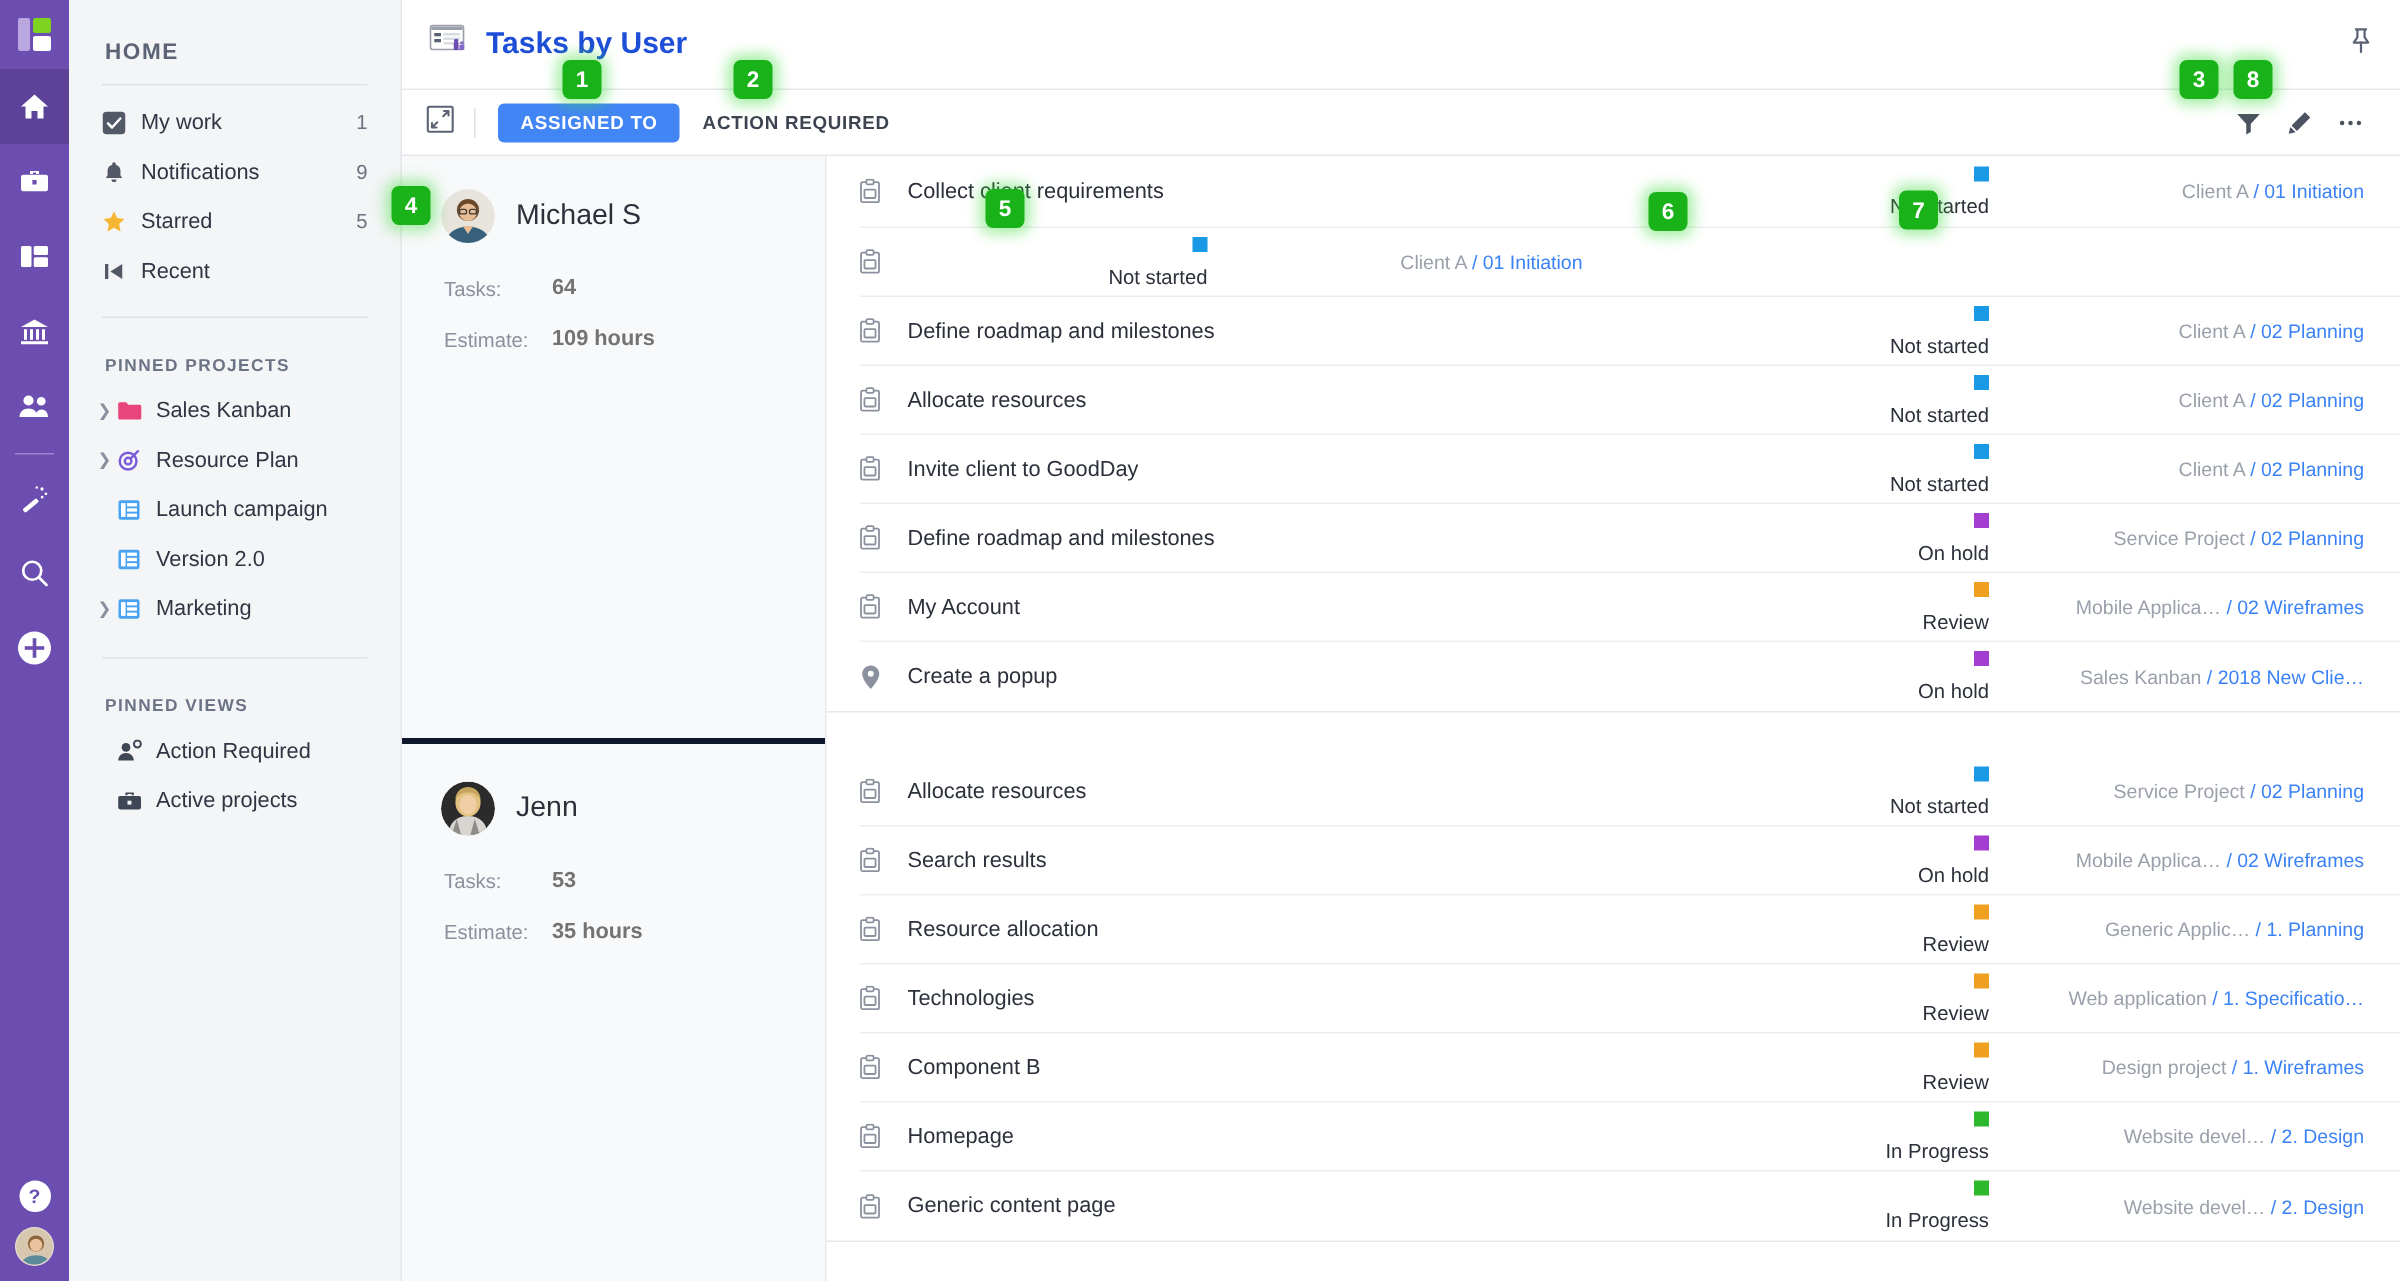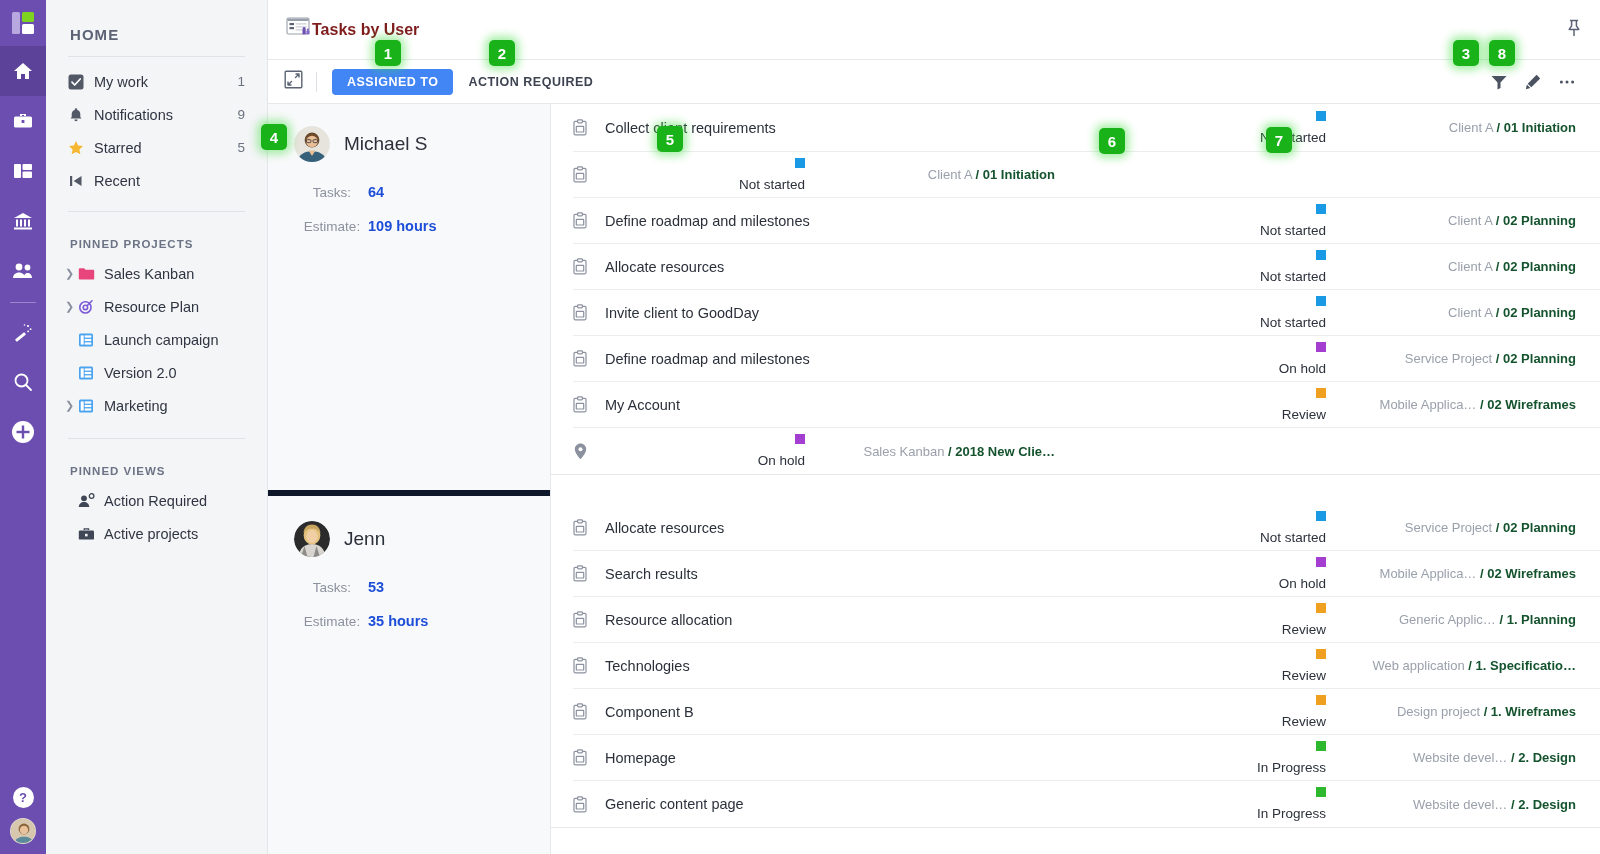--- a/index.html
+++ b/index.html
@@ -63,21 +63,21 @@
   }
   .side-pad { padding-left: 10px; }
 
   
   .main { flex: 1; height: 854px; display: flex; flex-direction: column; background: #fff; min-width: 0; }
   .topbar {
     height: 60px; display: flex; align-items: center; padding: 0 16px 0 18px;
     border-bottom: 1px solid #e6e8eb; position: relative;
   }
   .topbar .title {
-    font-size: 16px; font-weight: bold; color: #7f1d1d; margin-left: 0;
+    font-size: 20px; font-weight: bold; color: #1d4ed8; margin-left: 12px;
   }
   .topbar .spacer { flex: 1; }
   .toolbar {
     height: 44px; display: flex; align-items: center; padding: 0 16px 0 16px;
     border-bottom: 1px solid #e6e8eb; position: relative;
   }
   .tb-sep { width: 1px; height: 20px; background: #dfe1e6; margin: 0 15px 0 13px; }
   .tab {
     font-size: 12.5px; font-weight: bold; letter-spacing: .04em; color: #3d4350;
     padding: 6px 15px; border-radius: 4px; cursor: pointer;
@@ -85,45 +85,44 @@
   .tab.active { background: #4285f4; color: #fff; }
   .toolbar .spacer { flex: 1; }
   .tb-icon { width: 34px; height: 30px; display:flex; align-items:center; justify-content:center; cursor:pointer;}
 
   
   .content { flex: 1; display: flex; min-height: 0; overflow: hidden; }
   .userscol { width: 283px; min-width: 283px; border-right: 1px solid #e6e8eb; }
   .taskscol { flex: 1; min-width: 0; }
 
   .user-card {
-    height: 392px; background: #f8f9fa; border-bottom: 6px solid #0f172a;
+    height: 392px; background: #f8f9fa; border-bottom: 4px solid #0f172a;
     padding: 22px 0 0 26px;
-    text-align: center;
   }
   .user-head { display: flex; align-items: center; gap: 14px; }
   .av-lg { width: 36px; height: 36px; border-radius: 50%; overflow: hidden; flex: none; }
   .user-name { font-size: 19px; color: #2b303b; }
   .stat-row { display: flex; align-items: center; margin-top: 18px; padding-left: 2px; }
   .stat-k { width: 72px; font-size: 13.5px; color: #8b919e; }
-  .stat-v { font-size: 14.5px; font-weight: bold; color: #1d4ed8; }
+  .stat-v { font-size: 14.5px; font-weight: bold; color: #737373; }
 
   .group { border-bottom: 1px solid #e6e8eb; }
   .group-inner { padding-left: 22px; }
   .row {
     display: flex; align-items: center; height: 46px;
     border-bottom: 1px solid #ededf0; padding-right: 24px;
   }
   .row:last-child { border-bottom: none; }
   .row .ticon { width: 32px; display: flex; align-items: center; color: #8b919e; }
   .row .tname { flex: 1; font-size: 14.5px; color: #2b303b; }
   .row .tstatus { width: 200px; display: flex; align-items: flex-end; gap: 9px; flex-direction: column; }
   .sw { width: 10px; height: 10px; flex: none; }
   .tstatus .st { font-size: 13.5px; color: #2b303b; }
   .row .tpath { width: 250px; text-align: right; font-size: 13px; color: #9aa0ab; white-space: nowrap; }
-  .tpath b { color: #14532d; font-weight: bold; }
+  .tpath b { color: #3b82f6; font-weight: normal; }
 
   .group.g1 .row { height: 46px; }
   .group.g1 .row:first-child { height: 48px; }
 
   
   .badge {
     position: absolute; width: 26px; height: 26px; border-radius: 5px;
     background: #19b319; color: #fff; font-size: 15px; font-weight: bold;
     display: flex; align-items: center; justify-content: center;
     box-shadow: 0 0 9px 4px rgba(60,220,60,.45); z-index: 50;
@@ -572,20 +571,21 @@
                   </span>
                   <span class="tpath"><span>Mobile Applica…</span> <b>/ 02 Wireframes</b></span>
                 </div>
                 <div class="row">
                   <span class="ticon">
                     <svg width="15" height="17" viewBox="0 0 15 17" fill="#8b919e">
                       <path d="M7.5 0.6C4.3.6 1.8 3.1 1.8 6.3c0 4 5.7 10 5.7 10s5.7-6 5.7-10c0-3.2-2.5-5.7-5.7-5.7z"></path>
                       <circle cx="7.5" cy="6.2" r="2" fill="#fff"></circle>
                     </svg>
                   </span>
+                  <span class="tname">Create a popup</span>
                   <span class="tstatus">
                     <span class="sw" style="background: rgb(163, 62, 208);"></span>
                     <span class="st">On hold</span>
                   </span>
                   <span class="tpath"><span>Sales Kanban</span> <b>/ 2018 New Clie…</b></span>
                 </div>
               </div>
             </div>
             <div class="group g2">
               <div class="group-inner" style="padding-top: 30px;">

